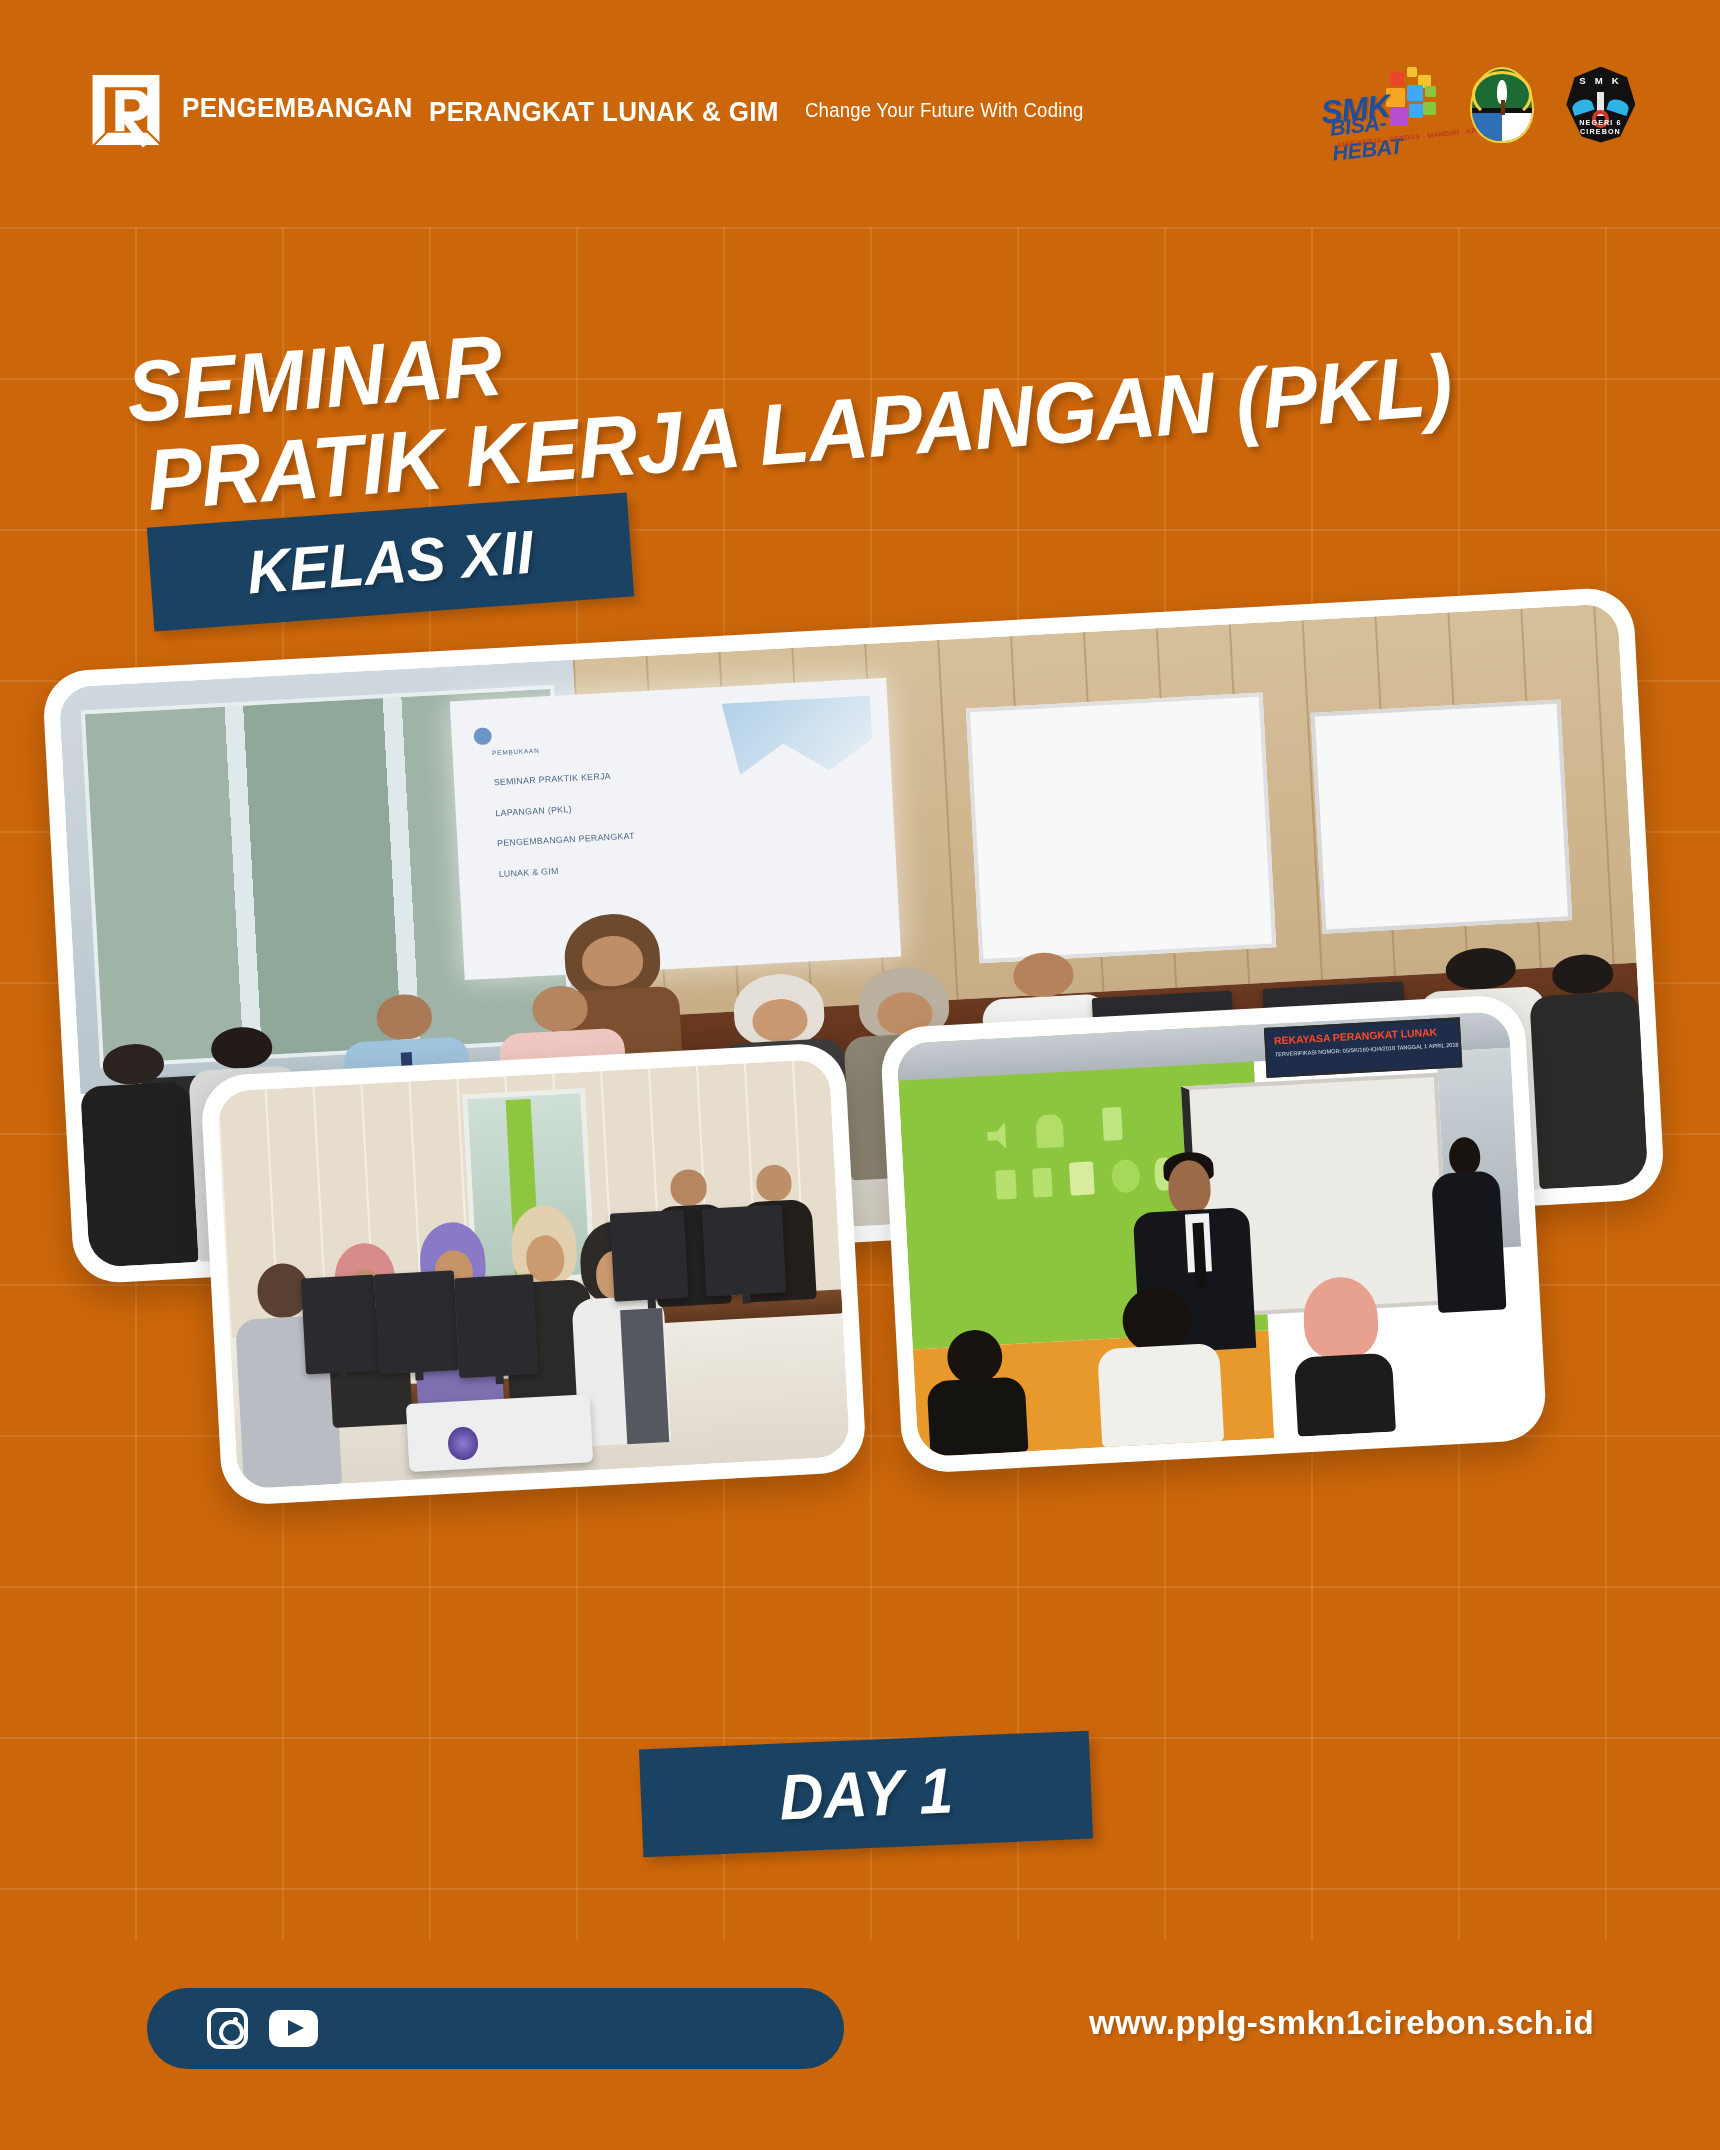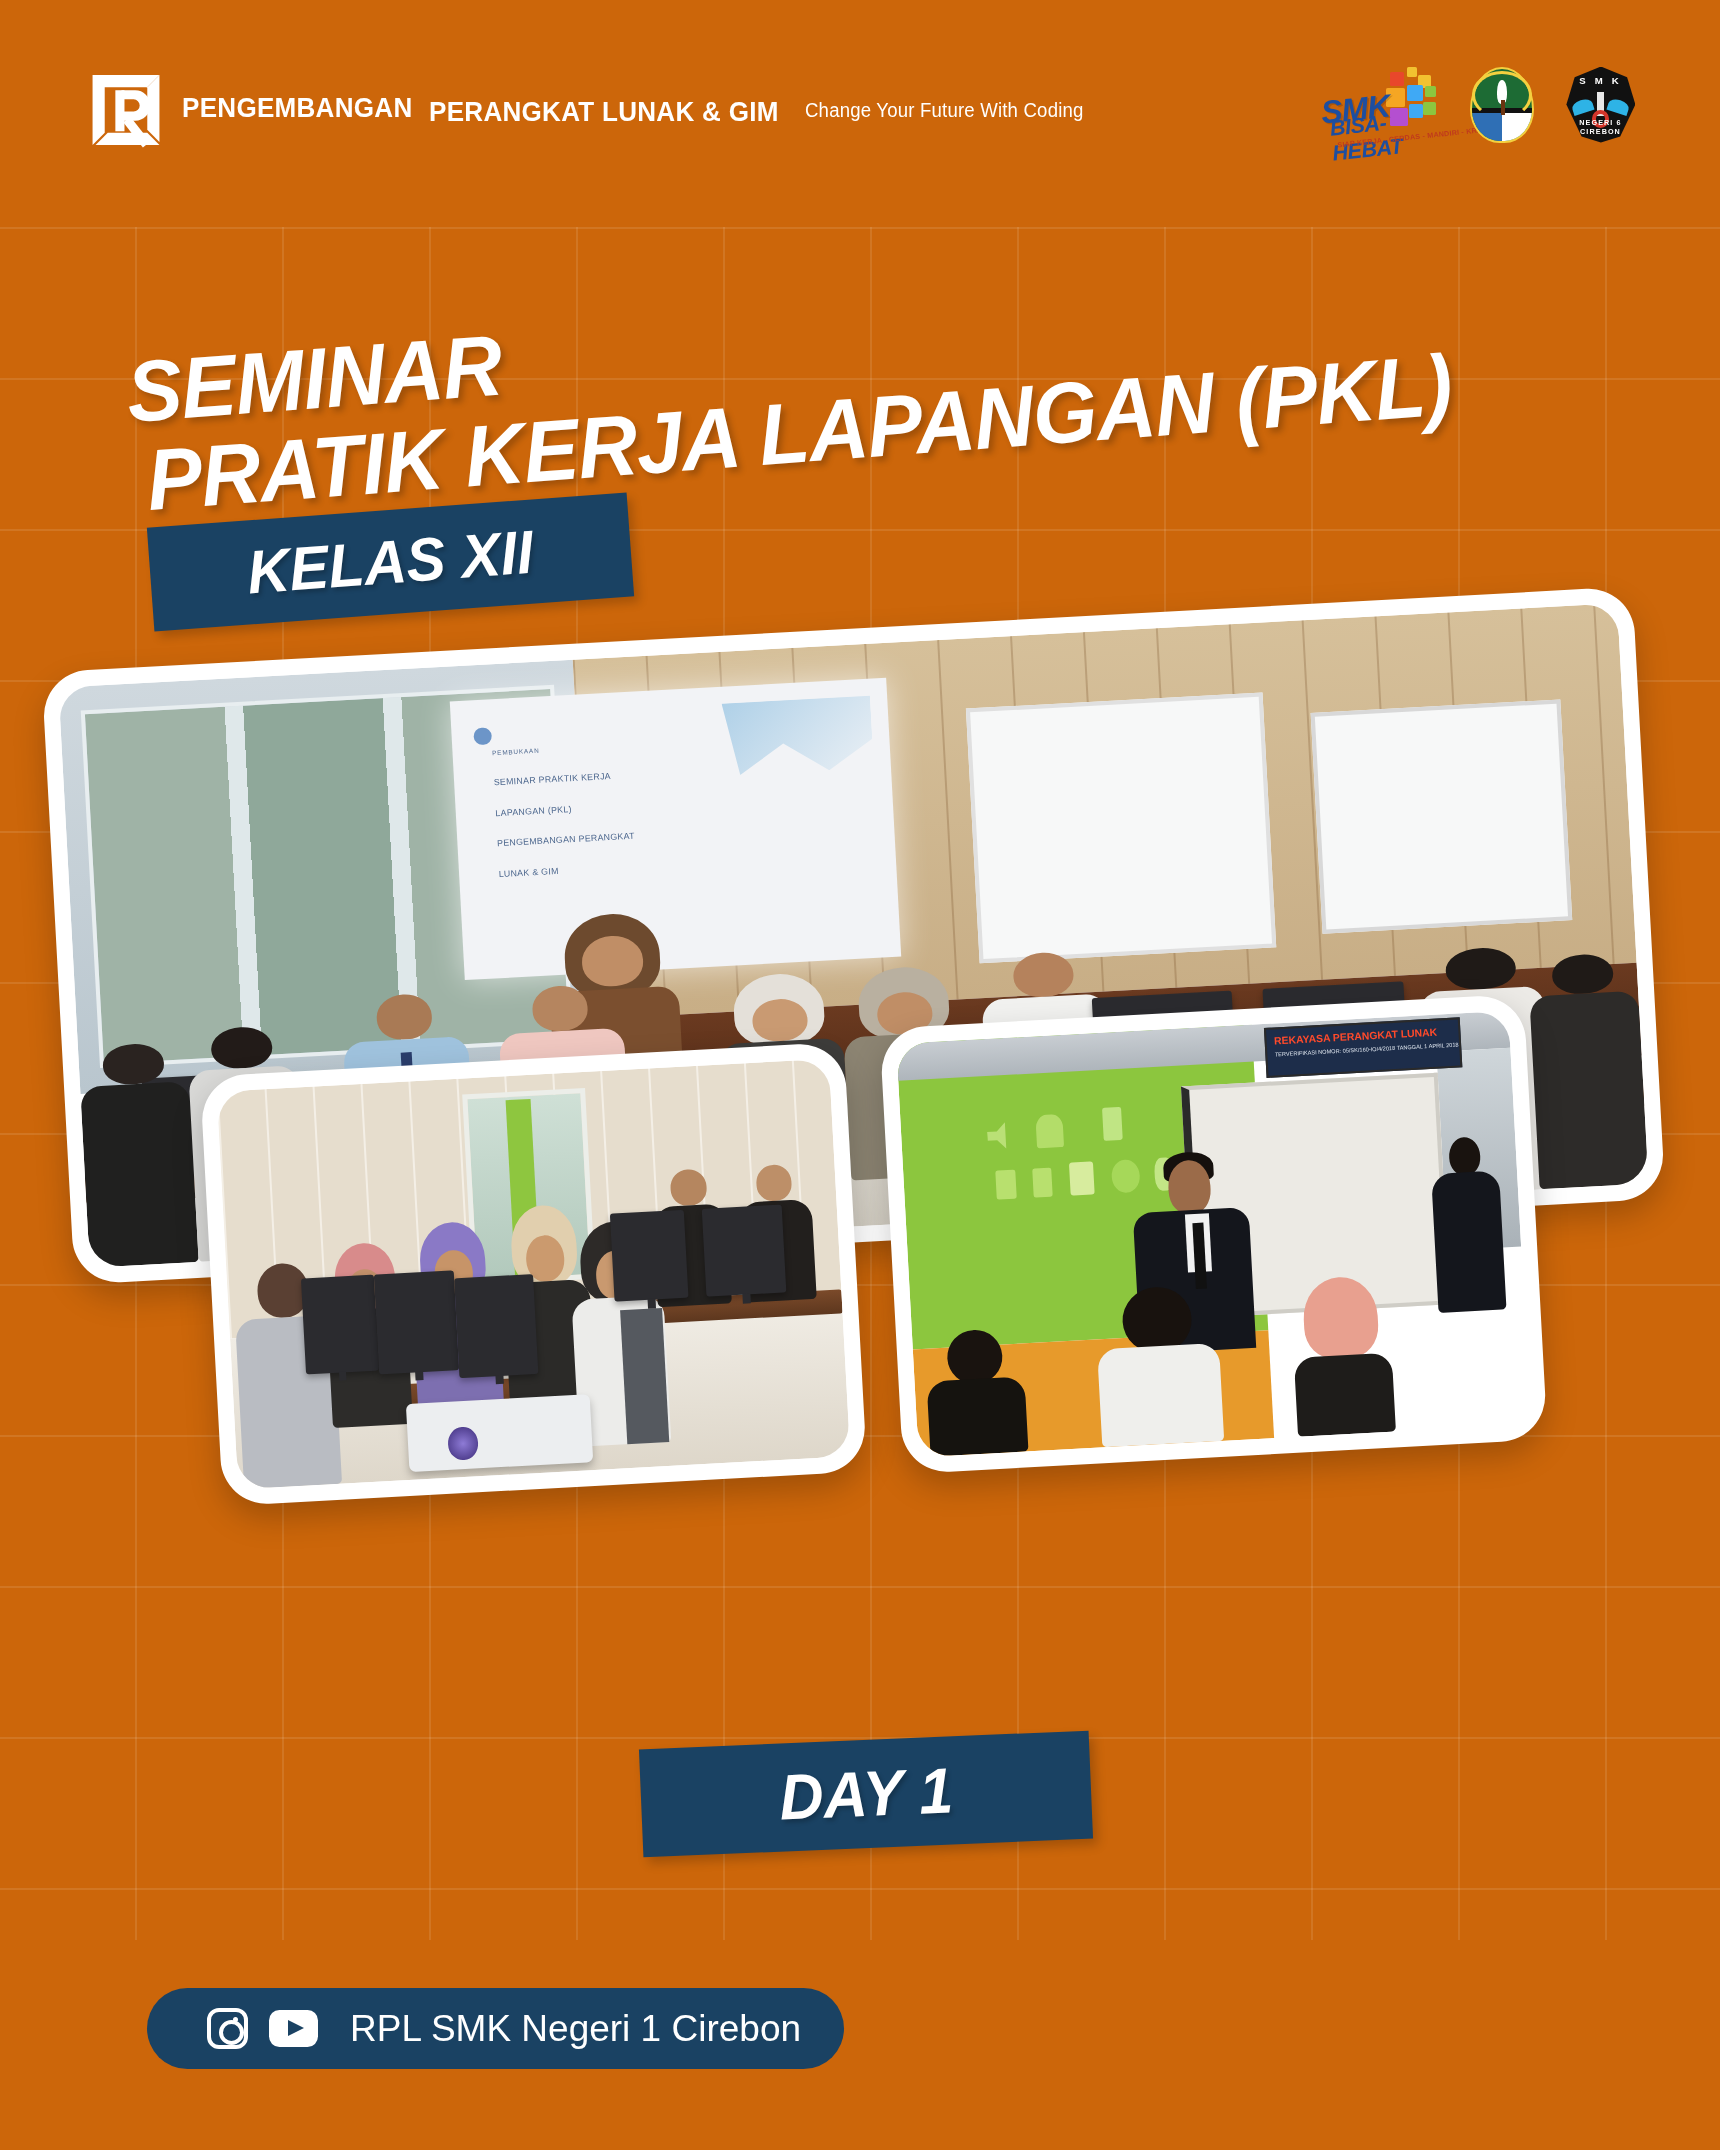--- a/index.html
+++ b/index.html
@@ -528,18 +528,18 @@
 
 <div id="day-badge">
   <span>DAY 1</span>
 </div>
 
 <div id="footer">
 
   <div id="social-pill">
     <div id="ig-icon"></div>
     <div id="yt-icon"></div>
-    <div id="social-label">RPL SMK Negeri 1 Cirebon</div>
   </div>
 
+  <div id="website">www.pplg-smkn1cirebon.sch.id</div>
 
 </div>
 
 
 </body></html>

